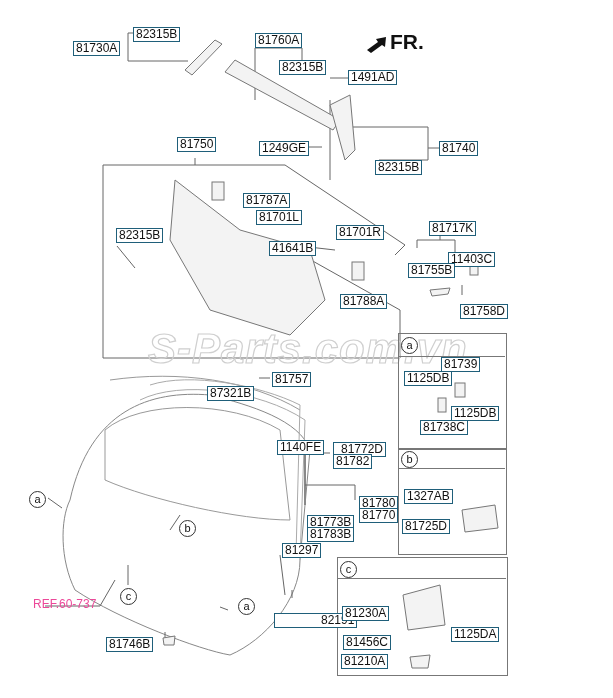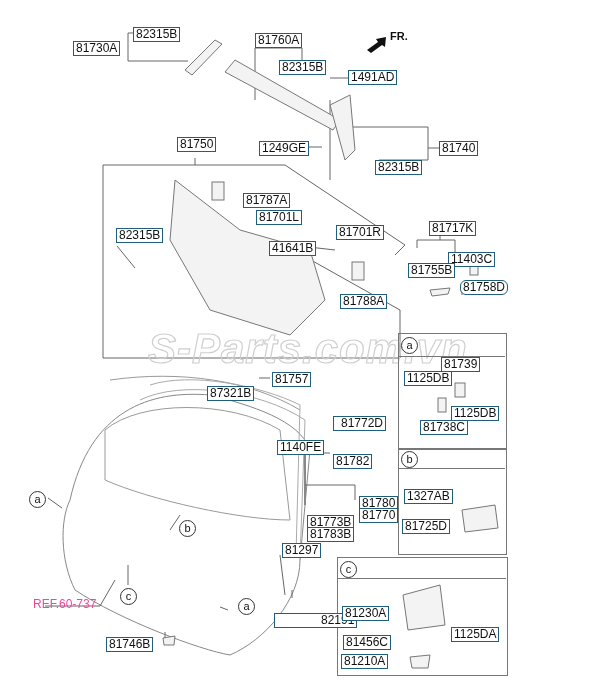--- a/index.html
+++ b/index.html
@@ -1,21 +1,21 @@
 <!DOCTYPE html>
 <html><head>
 <meta charset="utf-8">
 <style>
   html,body{margin:0;padding:0;background:#fff;}
   body{width:613px;height:698px;position:relative;overflow:hidden;font-family:"Liberation Sans",sans-serif;}
   #canvas{position:absolute;left:0;top:0;width:613px;height:698px;}
   .lbl{position:absolute;border:1.5px solid #1f5f7a;background:#fff;color:#111;font-size:12px;line-height:13px;padding:0 2px;white-space:nowrap;}
   .plain{position:absolute;color:#ec4899;font-size:12px;line-height:13px;white-space:nowrap;}
   .circ{position:absolute;width:15px;height:15px;border:1px solid #333;border-radius:50%;font-size:11px;line-height:15px;text-align:center;background:#fff;color:#111;}
-  .fr{position:absolute;font-size:11px;font-weight:bold;color:#111;}
+  .fr{position:absolute;font-size:21px;font-weight:bold;color:#111;}
   .wm{position:absolute;font-size:42px;font-style:italic;font-weight:bold;color:transparent;-webkit-text-stroke:1.2px #cfcfcf;letter-spacing:1px;white-space:nowrap;}
   .box{position:absolute;border:1px solid #777;}
   .hline{position:absolute;height:0;border-top:1px solid #777;}
 </style>
 </head>
 <body>
 
 <svg id="canvas" viewBox="0 0 613 698" xmlns="http://www.w3.org/2000/svg">
   <g fill="none" stroke="#666" stroke-width="1">
 
@@ -100,25 +100,25 @@
 <div class="lbl" style="left:375px;top:160px;">82315B</div>
 <div class="lbl" style="left:243px;top:193px;">81787A</div>
 <div class="lbl" style="left:256px;top:210px;">81701L</div>
 <div class="lbl" style="left:116px;top:228px;">82315B</div>
 <div class="lbl" style="left:336px;top:225px;">81701R</div>
 <div class="lbl" style="left:269px;top:241px;">41641B</div>
 <div class="lbl" style="left:340px;top:294px;">81788A</div>
 <div class="lbl" style="left:429px;top:221px;">81717K</div>
 <div class="lbl" style="left:448px;top:252px;">11403C</div>
 <div class="lbl" style="left:408px;top:263px;">81755B</div>
-<div class="lbl" style="left:460px;top:280px;border-radius:6px;">81758D</div>
+<div class="lbl" style="left:460px;top:304px;">81758D</div>
 <div class="lbl" style="left:272px;top:372px;">81757</div>
 <div class="lbl" style="left:207px;top:386px;">87321B</div>
 <div class="lbl" style="left:277px;top:440px;">1140FE</div>
-<div class="lbl" style="left:333px;top:416px;padding-left:7px;">81772D</div>
+<div class="lbl" style="left:333px;top:442px;padding-left:7px;">81772D</div>
 <div class="lbl" style="left:333px;top:454px;">81782</div>
 <div class="lbl" style="left:359px;top:496px;">81780</div>
 <div class="lbl" style="left:359px;top:508px;">81770</div>
 <div class="lbl" style="left:307px;top:515px;">81773B</div>
 <div class="lbl" style="left:307px;top:527px;">81783B</div>
 <div class="lbl" style="left:282px;top:543px;">81297</div>
 <div class="lbl" style="left:274px;top:613px;padding-left:46px;">82191</div>
 <div class="lbl" style="left:106px;top:637px;">81746B</div>
 
 <div class="lbl" style="left:441px;top:357px;">81739</div>

